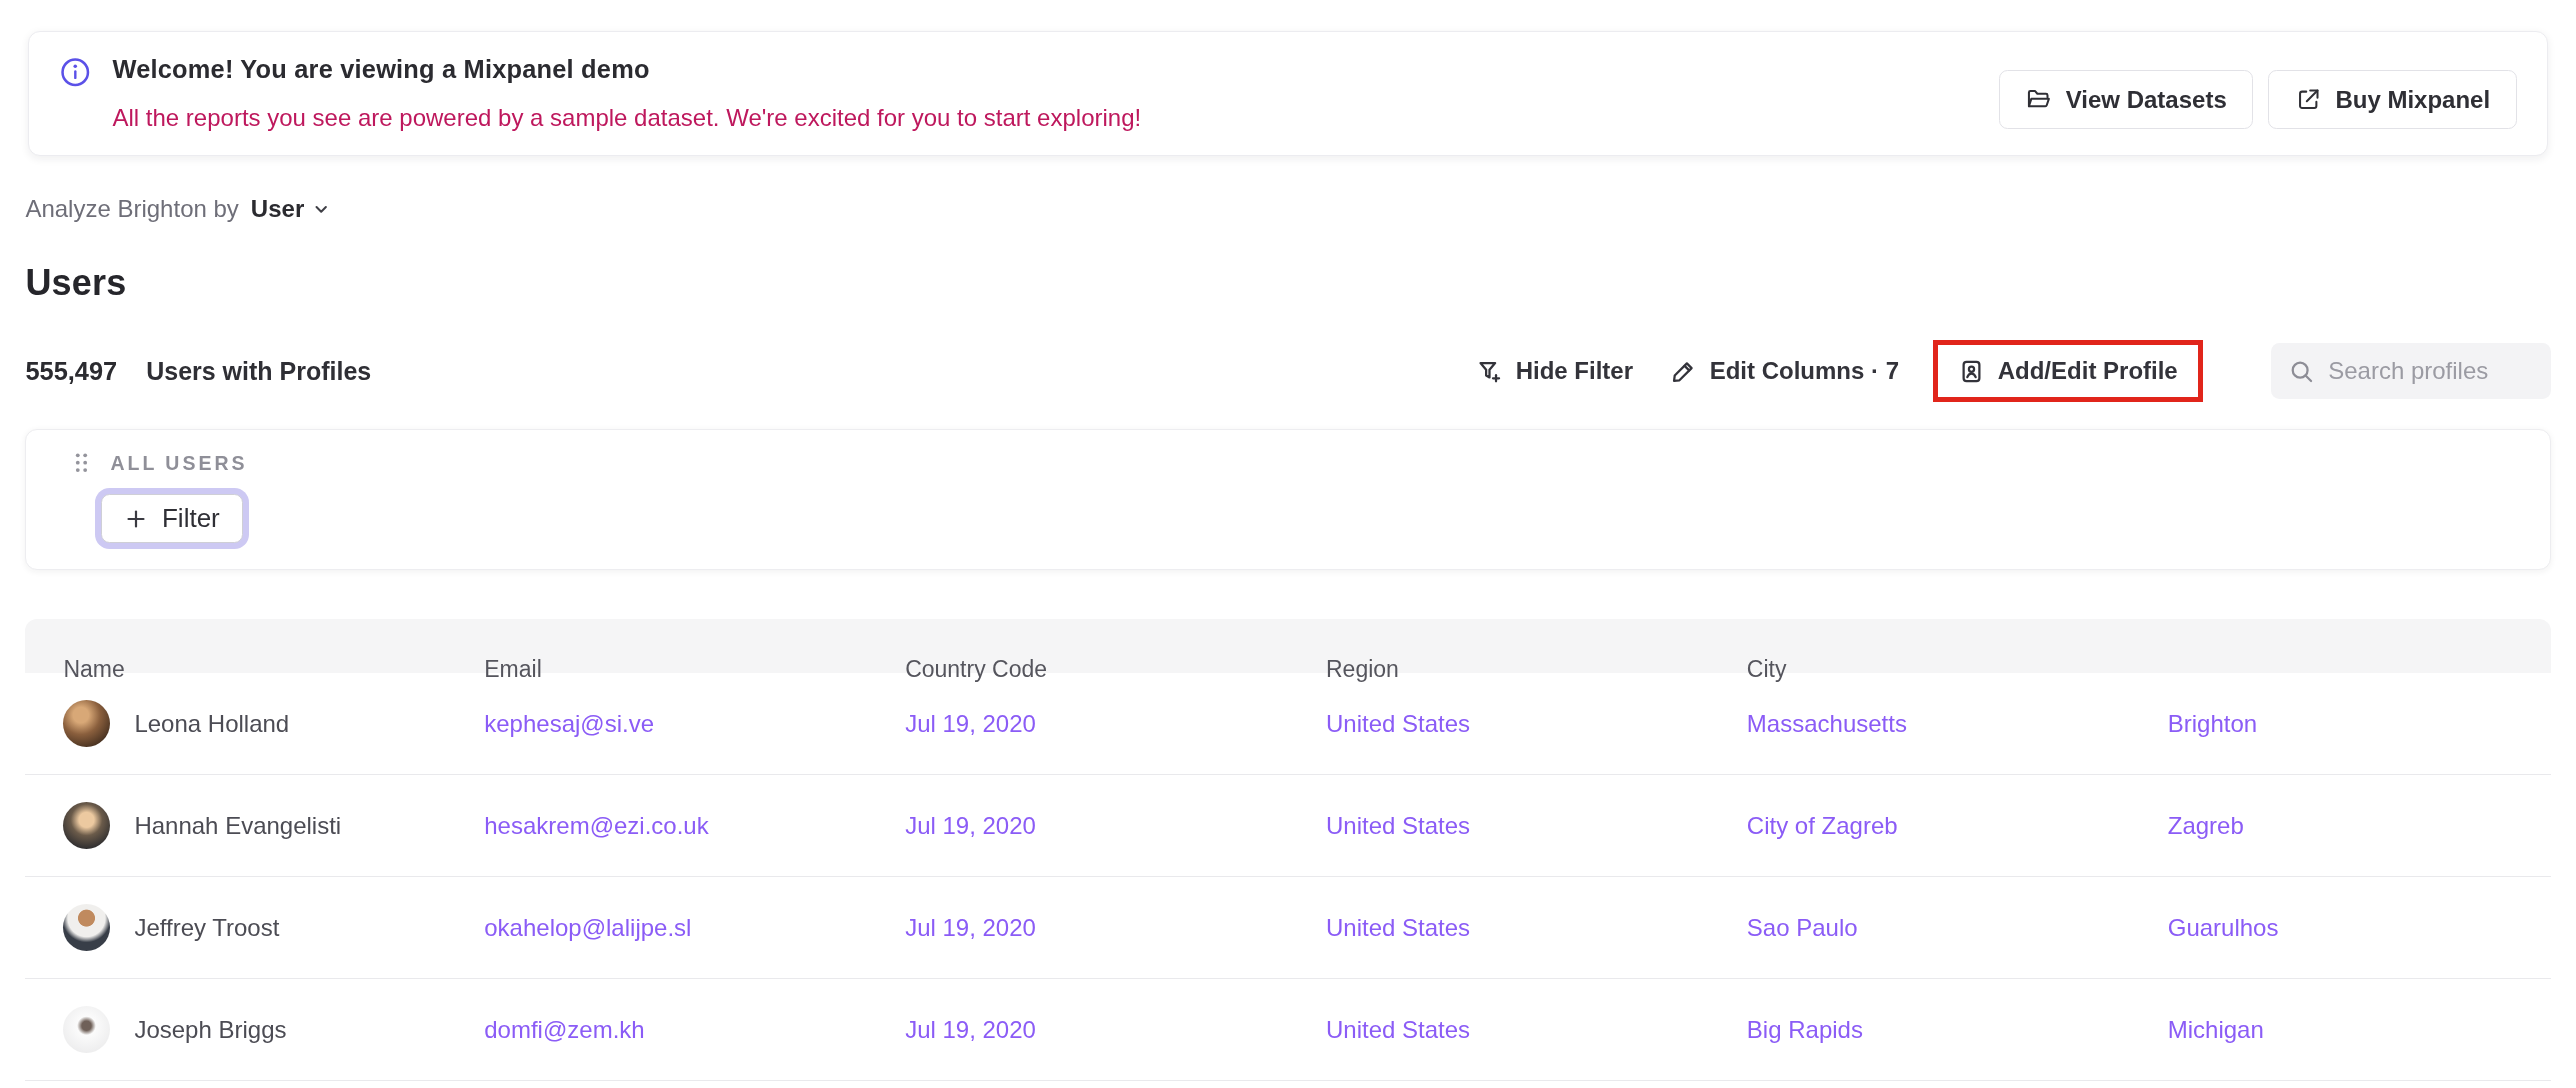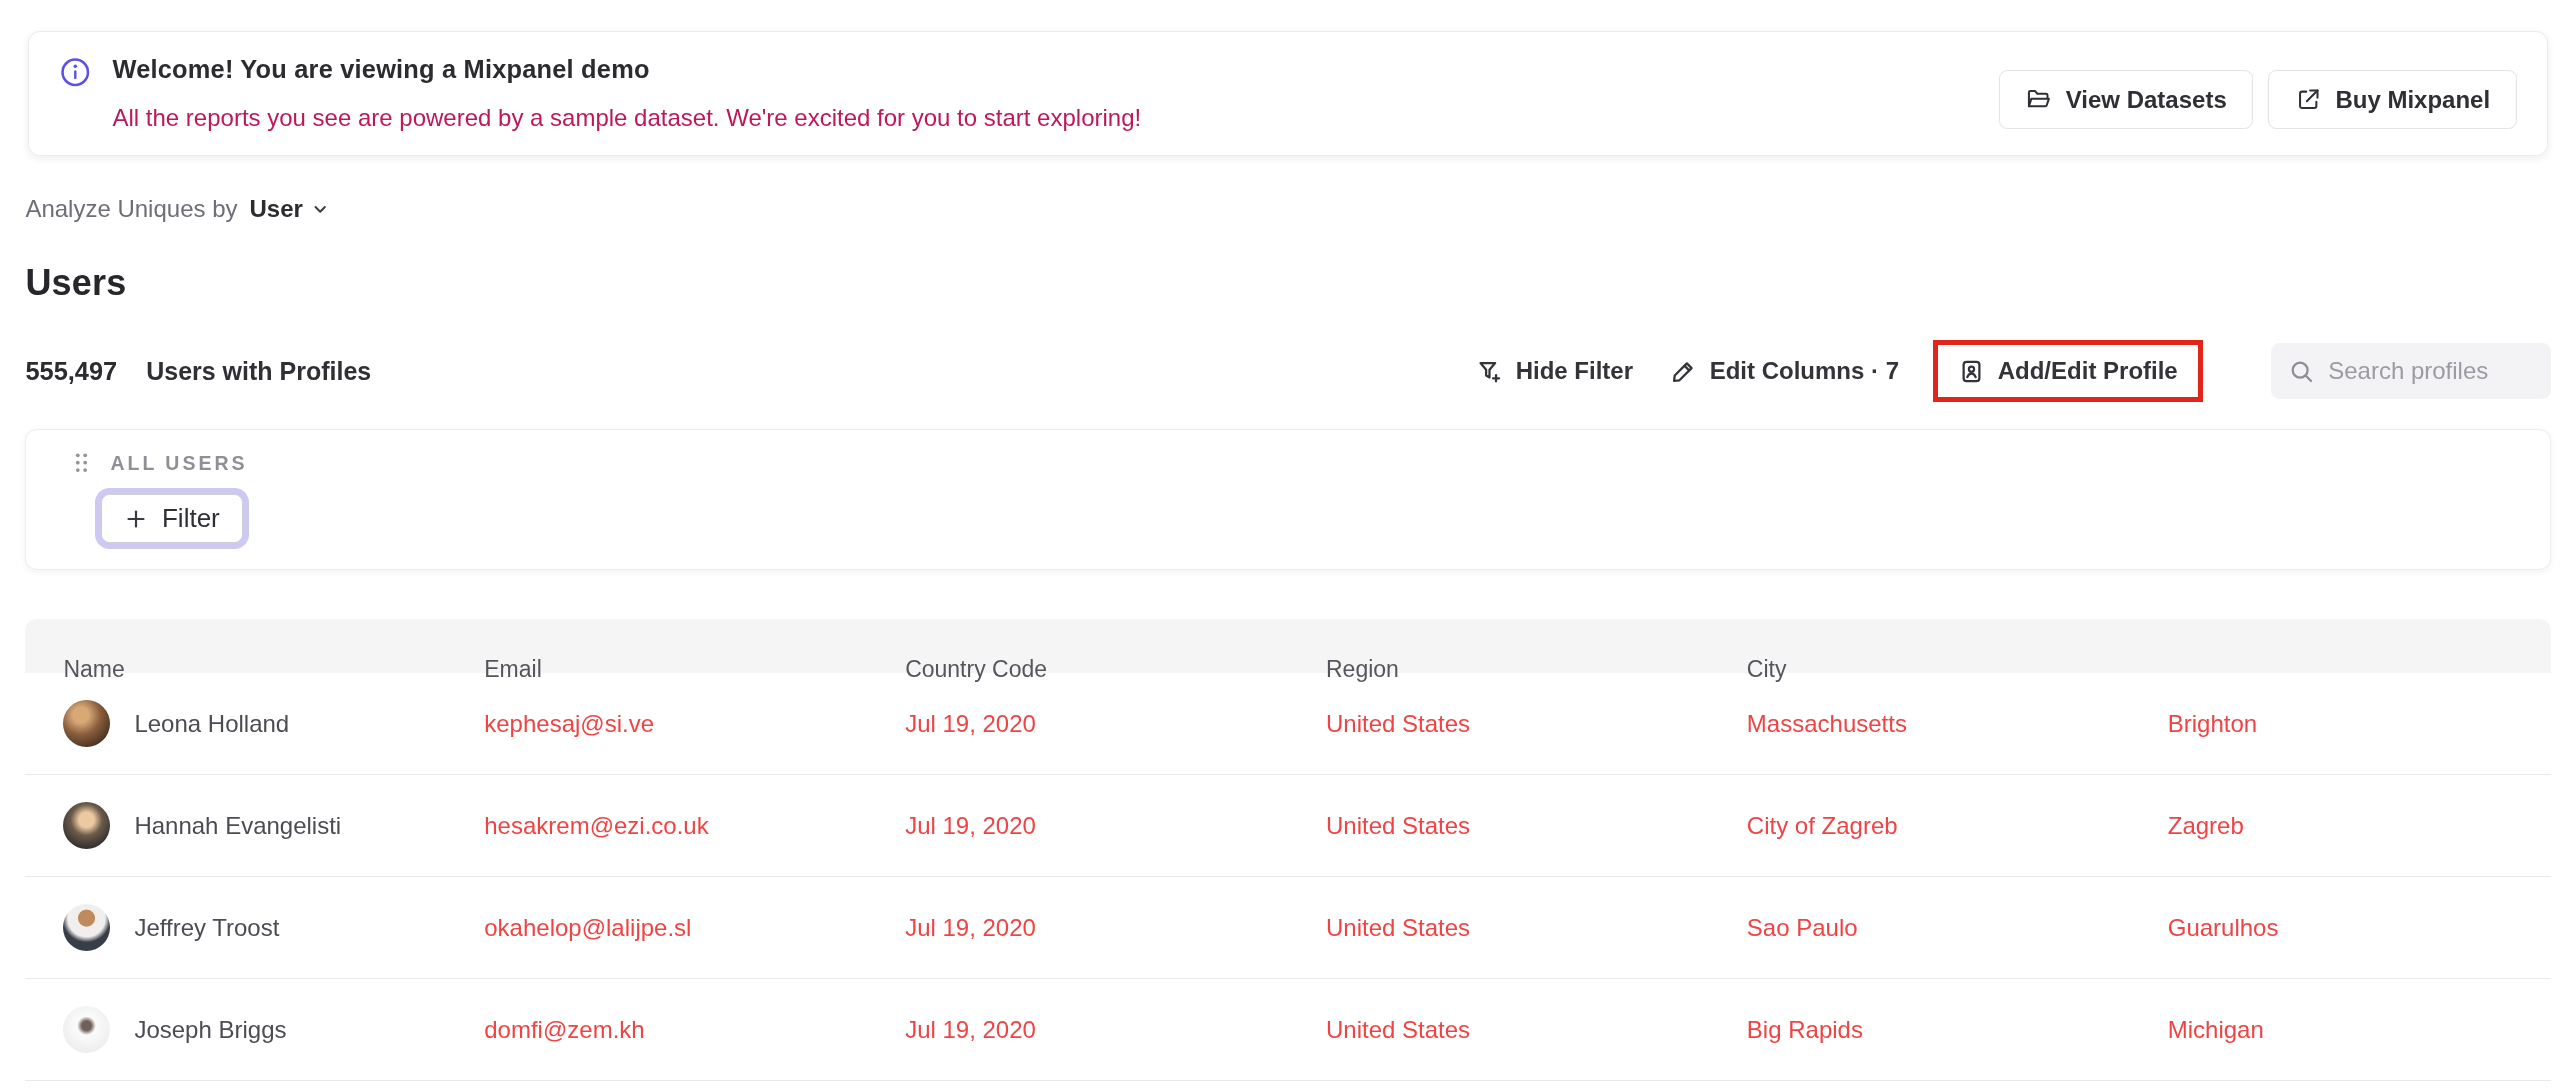--- a/index.html
+++ b/index.html
@@ -64,21 +64,21 @@
   .filter-btn svg { width:24px; height:24px; color:#3a3a41; }
 
   
   .table { margin:49px 25.4px 0; }
   .trow { display:grid; grid-template-columns:repeat(6,1fr); align-items:center; }
   .thead { background:#f5f5f6; height:54px; border-radius:12px 12px 0 0; }
   .th { font-size:23px; font-weight:500; color:#55555d; padding-left:38px;
     display:flex; align-items:center; gap:8.5px; cursor:pointer;margin-top:37px; }
   .th svg { width:15.3px; height:22px; color:#55555d; }
   .tr { height:102px; background:#fff; border-bottom:0.8px solid #e9e9ec; cursor:pointer; }
-  .td { font-size:24px; color:#ef4444; padding-left:38px; overflow:hidden;
+  .td { font-size:24px; color:#8b5cf6; padding-left:38px; overflow:hidden;
     white-space:nowrap; text-overflow:ellipsis; }
   .td-name { display:flex; align-items:center; gap:24px; color:#4c4c54; }
   .avatar { width:47px; height:47px; border-radius:50%; flex:none; }
   .avatar-0 { background:radial-gradient(circle at 38% 32%, #d8a877 0 18%, #8a5f3d 45%, #3a281b 85%); }
   .avatar-1 { background:radial-gradient(circle at 50% 38%, #ecc9a0 0 20%, #6b5b4a 42%, #2b2b2e 80%); }
   .avatar-2 { background:radial-gradient(circle at 50% 30%, #c08a5e 0 20%, #f0efed 22% 46%, #383e48 60%); }
   .avatar-3 { background:radial-gradient(circle at 50% 42%, #6f6058 0 13%, #fbfbfb 26%, #e9e9ea 90%); }
 </style>
 </head>
 <body>
@@ -108,21 +108,21 @@
         <path d="M10 5H6.3A1.8 1.8 0 0 0 4.5 6.8v10.9a1.8 1.8 0 0 0 1.8 1.8h10.9a1.8 1.8 0 0 0 1.8-1.8V14"></path>
         <path d="M13.5 4H20v6.5"></path>
           <path d="M20 4l-9.5 9.5"></path>
       </svg>
       <span>Buy Mixpanel</span>
     </button>
   </div>
 </div>
 
 <div class="breadcrumb">
-  <span class="bc-prefix">Analyze Uniques by</span>
+  <span class="bc-prefix">Analyze Brighton by</span>
   <span class="bc-select">
     <span>User</span>
     <svg class="ic" viewBox="0 0 24 24" style="stroke-width:2.4">
       <path d="M6.5 9.5l5.5 5.5 5.5-5.5"></path>
     </svg>
   </span>
 </div>
 
 <h1 class="page-title">Users</h1>
 

